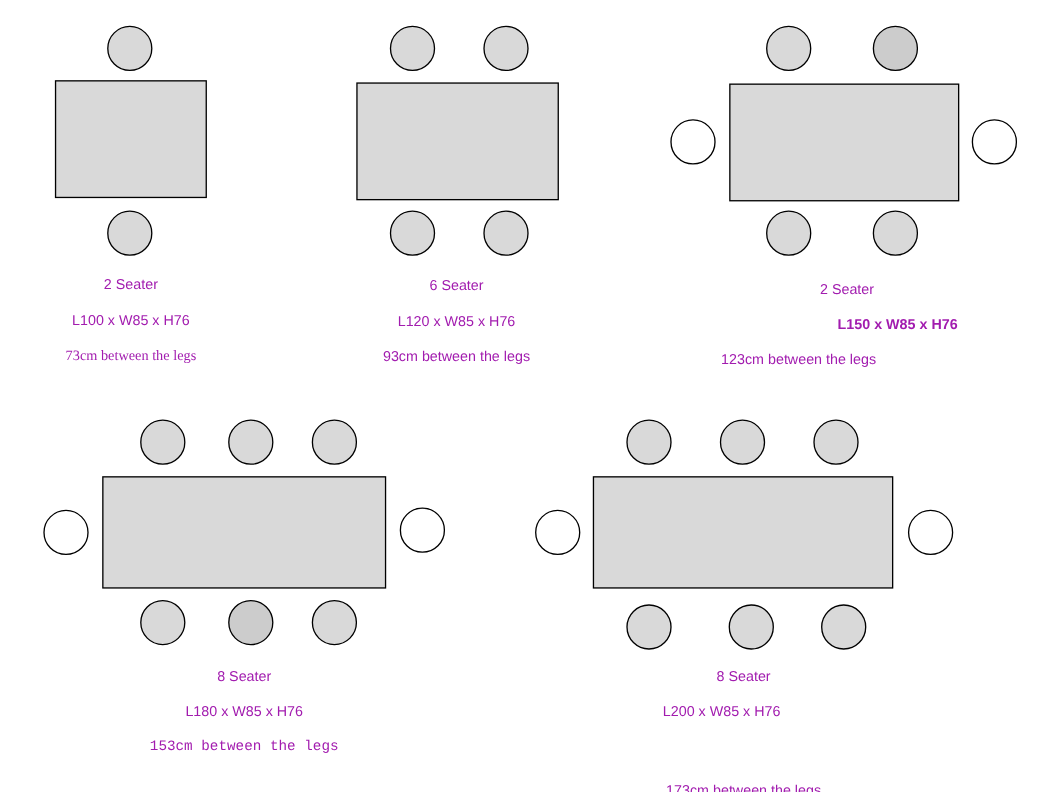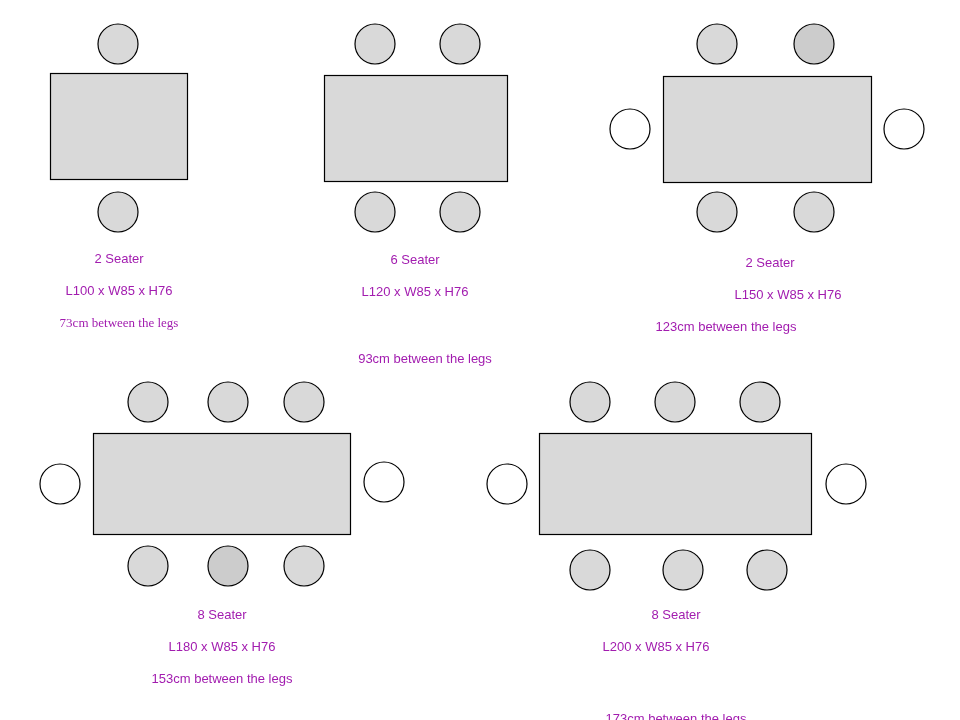--- a/index.html
+++ b/index.html
@@ -57,23 +57,23 @@
       <circle cx="767" cy="570" r="20" fill="#d9d9d9" stroke="#000000" stroke-width="1.2"></circle>
     </g>
   </svg>
 
 <div id="labels">
     <div class="lbl" style="left: 119px; top: 251px;">2 Seater</div>
     <div class="lbl" style="left: 119px; top: 283px;">L100 x W85 x H76</div>
     <div class="lbl" style="left: 119px; top: 315px; font-family: Liberation Serif, serif;">73cm between the legs</div>
     <div class="lbl" style="left: 415px; top: 252px;">6 Seater</div>
     <div class="lbl" style="left: 415px; top: 284px;">L120 x W85 x H76</div>
-    <div class="lbl" style="left: 425px; top: 316px; margin-top: 35px;">93cm between the legs</div>
+    <div class="lbl" style="left: 415px; top: 316px;">93cm between the legs</div>
     <div class="lbl" style="left: 770px; top: 255px;">2 Seater</div>
-    <div class="lbl" style="left: 788px; top: 287px;">L150 x W85 x H76</div>
+    <div class="lbl" style="left: 816px; top: 287px; font-weight: bold;">L150 x W85 x H76</div>
     <div class="lbl" style="left: 726px; top: 319px;">123cm between the legs</div>
     <div class="lbl" style="left: 222px; top: 607px;">8 Seater</div>
     <div class="lbl" style="left: 222px; top: 639px;">L180 x W85 x H76</div>
-    <div class="lbl" style="left: 222px; top: 671px;">153cm between the legs</div>
+    <div class="lbl" style="left: 222px; top: 671px; font-family: Liberation Mono, monospace;">153cm between the legs</div>
     <div class="lbl" style="left: 676px; top: 607px;">8 Seater</div>
     <div class="lbl" style="left: 656px; top: 639px;">L200 x W85 x H76</div>
     <div class="lbl" style="left: 676px; top: 711px;">173cm between the legs</div>
   </div>
 
 </body></html>

